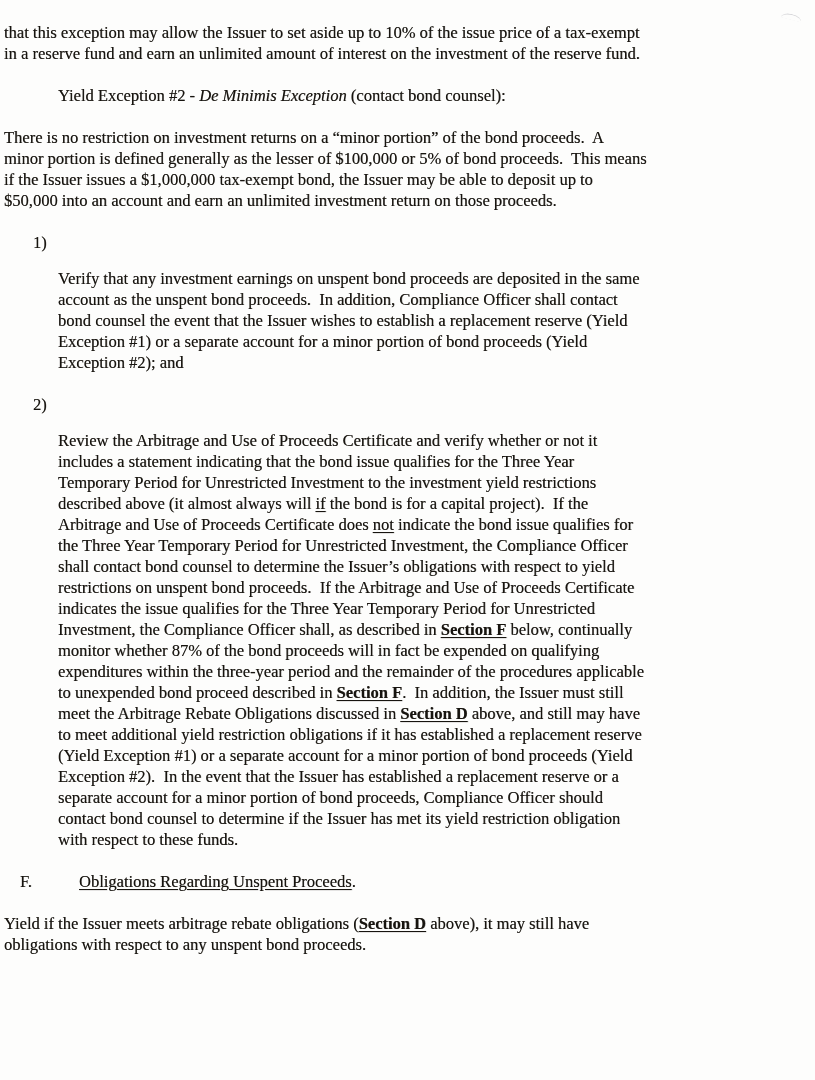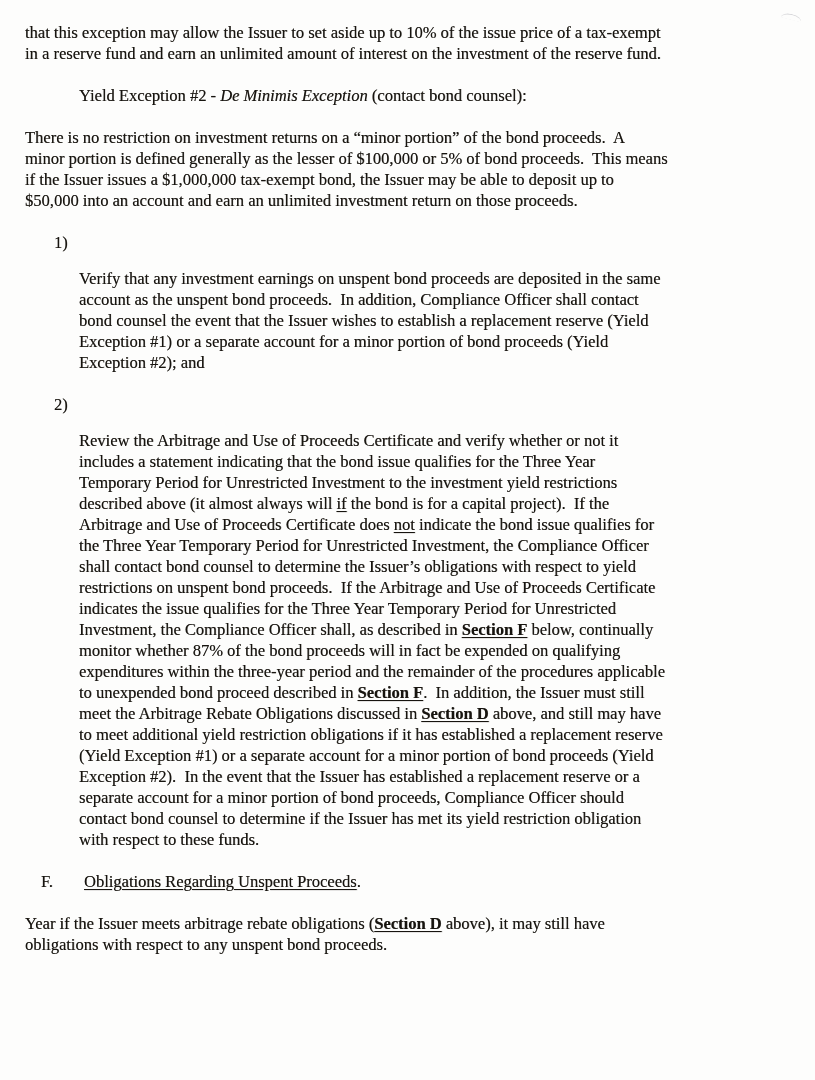--- a/index.html
+++ b/index.html
@@ -19,21 +19,21 @@
     width: 815px;
     height: 1080px;
     background: var(--page-bg);
     font-family: "Liberation Serif", "DejaVu Serif", serif;
     color: var(--text-color);
     
     text-shadow: 0.35px 0.2px 0 rgba(23,20,15,0.55);
   }
   .content {
     position: absolute;
-    left: 25px;
+    left: 4px;
     top: 22px;
     width: 716px;
     font-size: 16.5px;
     line-height: 21px;
   }
   .block {
     margin: 0 0 21px 0;
     white-space: pre-wrap;
   }
   .indent-heading {
@@ -58,20 +58,21 @@
     padding-left: 16px;
   }
   .section-heading .marker {
     flex: none;
     width: 43px;
     white-space: pre;
   }
   .section-heading .item-body {
     flex: 1;
     white-space: pre-wrap;
+    margin-left: 16px;
   }
   .run-i  { font-style: italic; }
   .run-u  { text-decoration: underline; text-underline-offset: 2px; }
   .run-bu { font-weight: bold; text-decoration: underline; text-underline-offset: 2px; }
   .scan-artifact {
     position: absolute;
     left: 781px;
     top: 14px;
     width: 21px;
     height: 6px;
@@ -132,17 +133,17 @@
 separate account for a minor portion of bond proceeds, Compliance Officer should
 contact bond counsel to determine if the Issuer has met its yield restriction obligation
 with respect to these funds.</span></span>
     </div>
 
     <div class="block section-heading">
       <span class="marker">F.</span>
       <span class="item-body"><span class="run-u">Obligations Regarding Unspent Proceeds</span><span>.</span></span>
     </div>
 
-    <div class="block"><span>Year if the Issuer meets arbitrage rebate obligations (</span><span class="run-bu">Section D</span><span> above), it may still have
+    <div class="block"><span>Yield if the Issuer meets arbitrage rebate obligations (</span><span class="run-bu">Section D</span><span> above), it may still have
 obligations with respect to any unspent bond proceeds.</span></div>
 
   </div>
 </div>
 
 </body></html>

